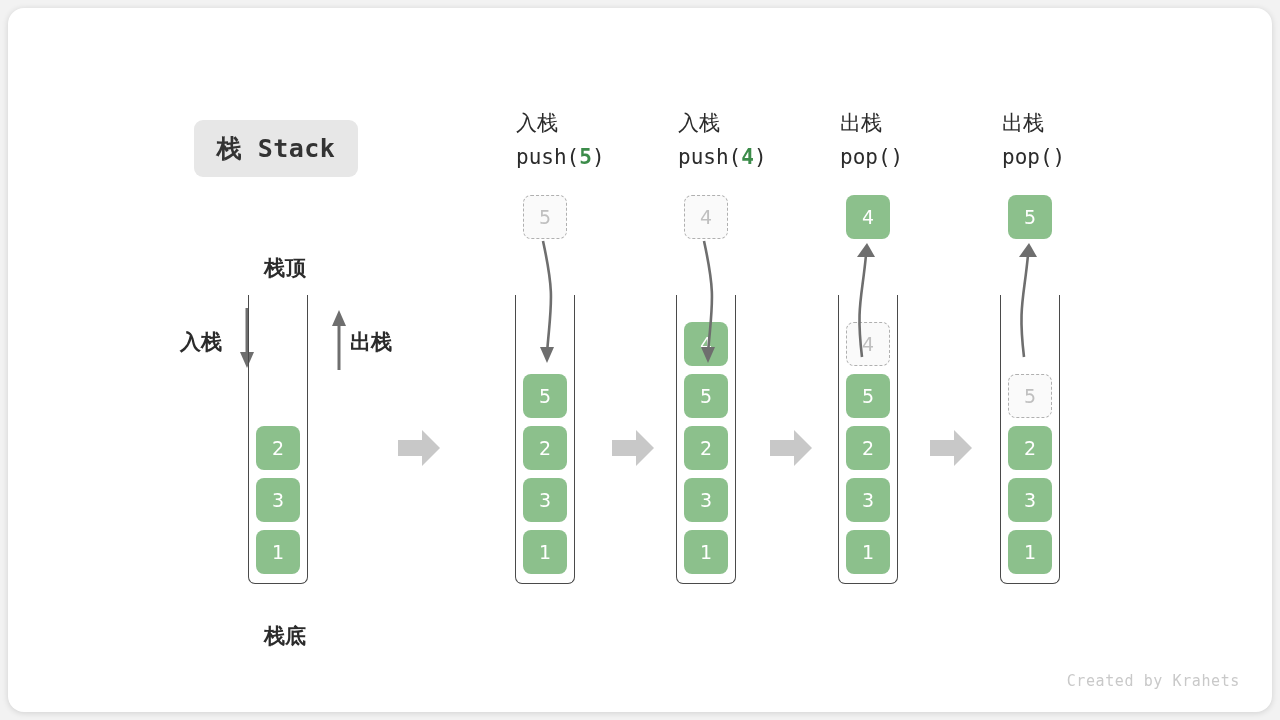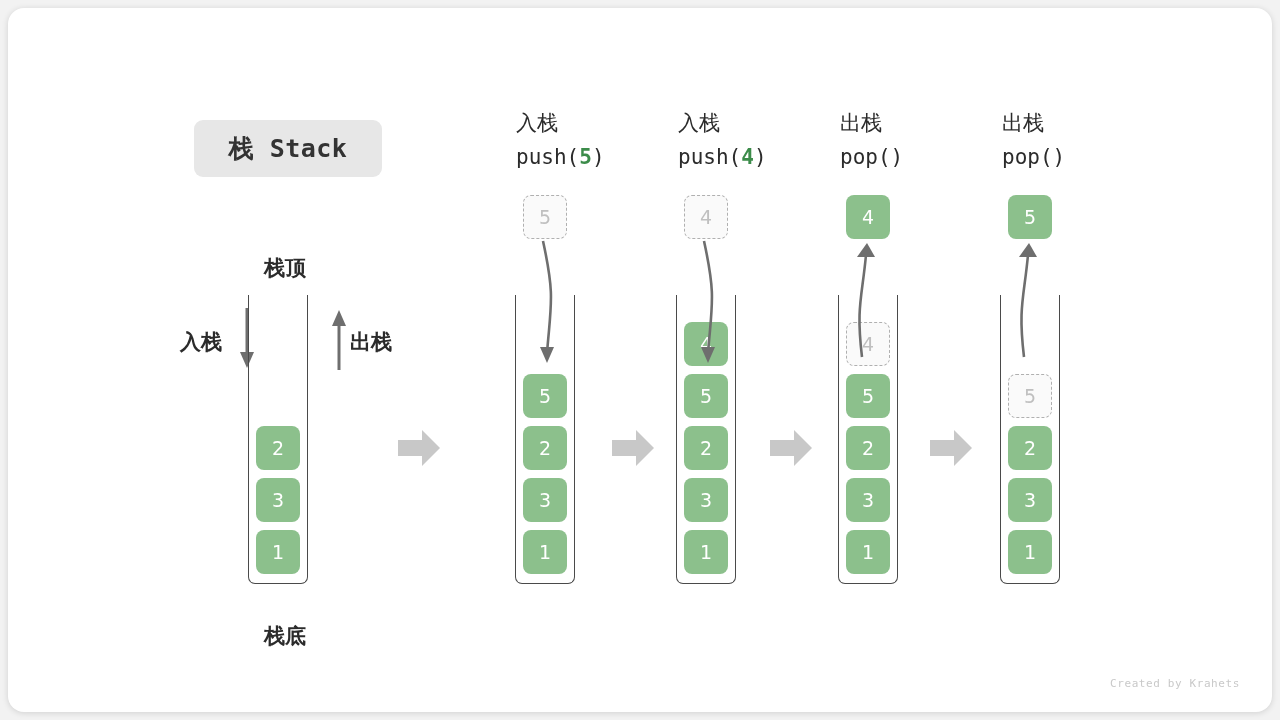--- a/index.html
+++ b/index.html
@@ -22,21 +22,21 @@
     background: #ffffff;
     border-radius: 16px;
     box-shadow: 0 1px 6px rgba(0,0,0,0.14);
     overflow: hidden;
   }
   .abs { position: absolute; }
 
   
   #title-chip {
     left: 186px; top: 112px;
-    width: 188px; height: 57px;
+    width: 164px; height: 57px;
     background: #e7e7e7;
     border-radius: 9px;
     display: flex;
     align-items: center;
     justify-content: center;
     font-family: "DejaVu Sans Mono", "Liberation Mono", monospace;
     font-size: 25px;
     font-weight: bold;
     color: #333333;
     letter-spacing: 0.5px;
@@ -104,21 +104,21 @@
   .step-arrow {
     position: absolute;
     width: 42px;
     height: 40px;
   }
 
   
   #footer {
     right: 32px; bottom: 22px;
     font-family: "DejaVu Sans Mono", "Liberation Mono", monospace;
-    font-size: 11px;
+    font-size: 15px;
     color: #c9c9c9;
     letter-spacing: 0.6px;
   }
   svg { display: block; overflow: visible; }
 </style>
 </head>
 <body>
 
 <div id="card">
 

